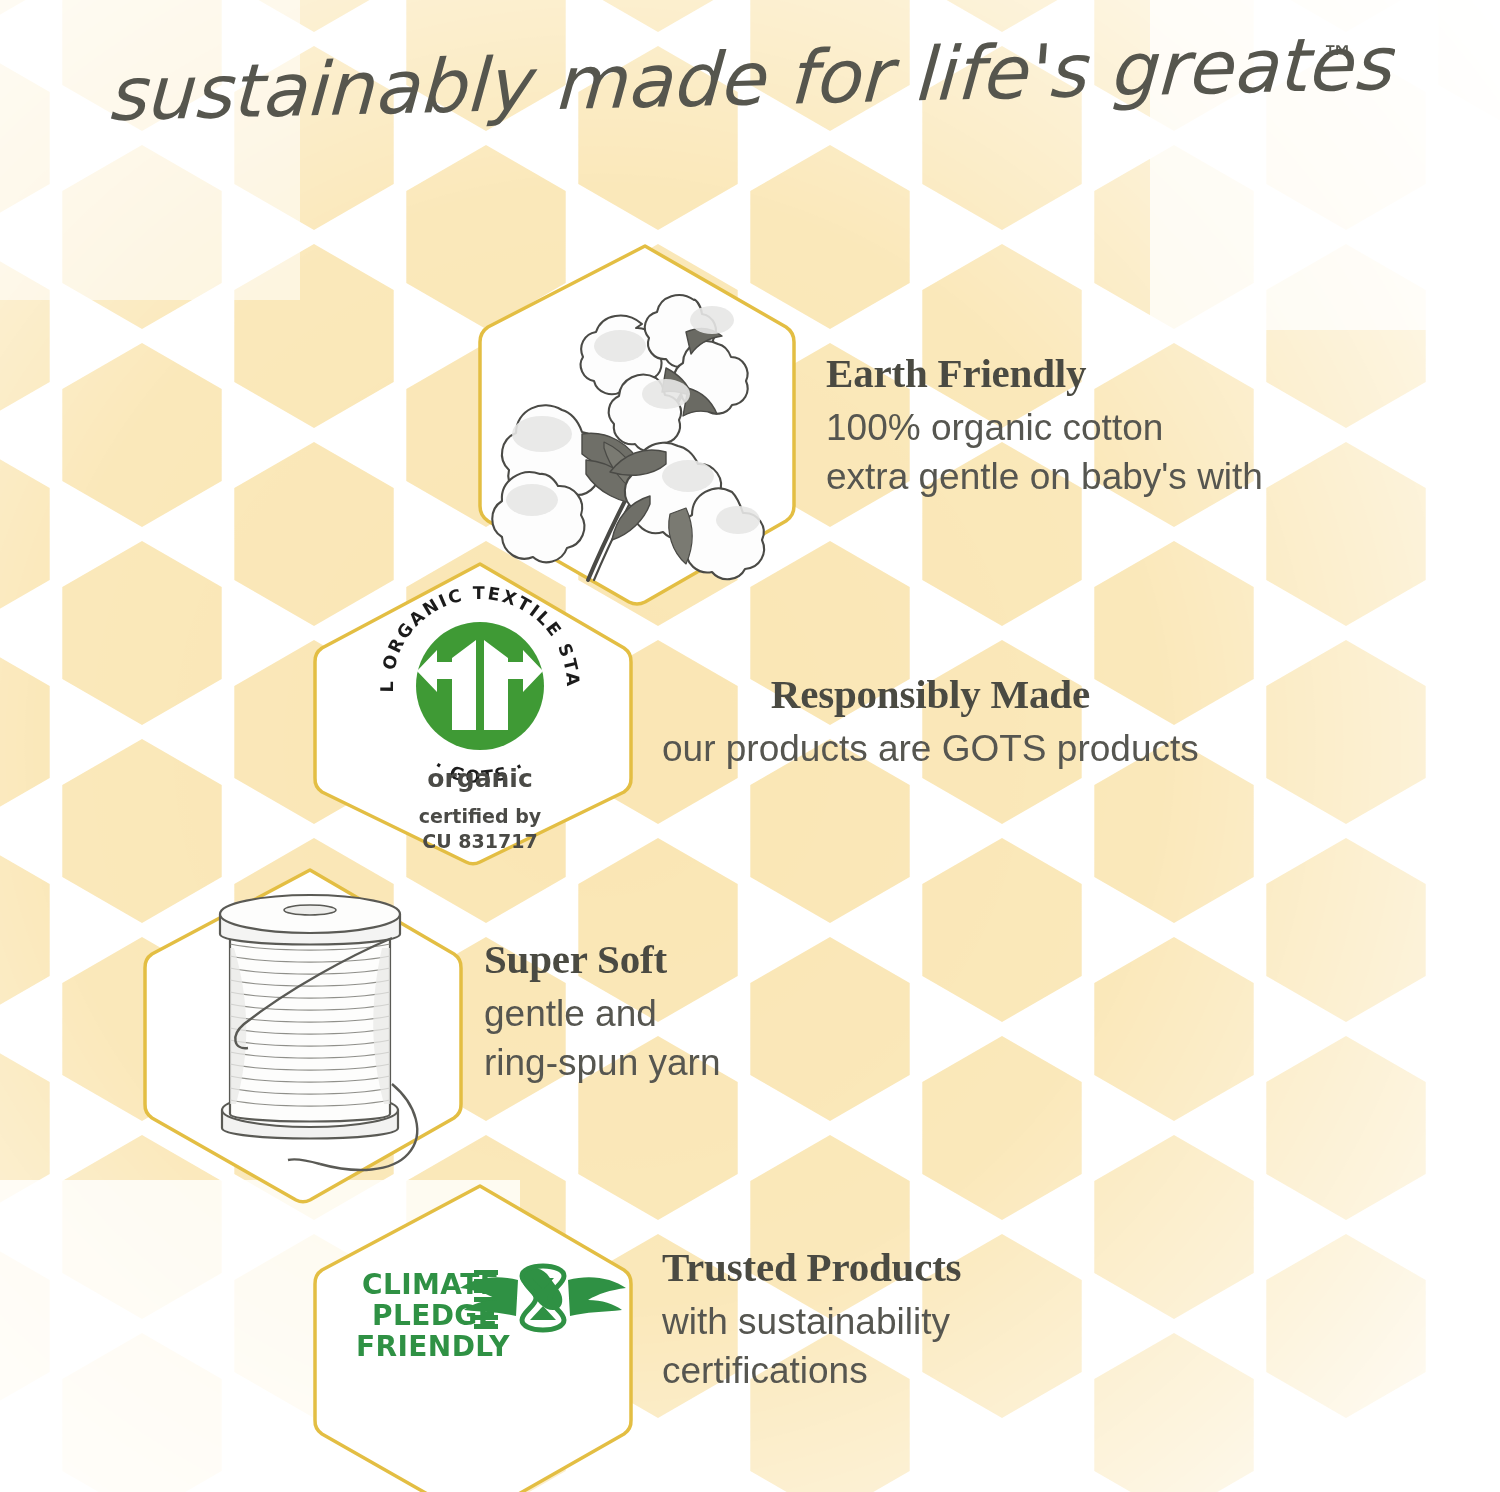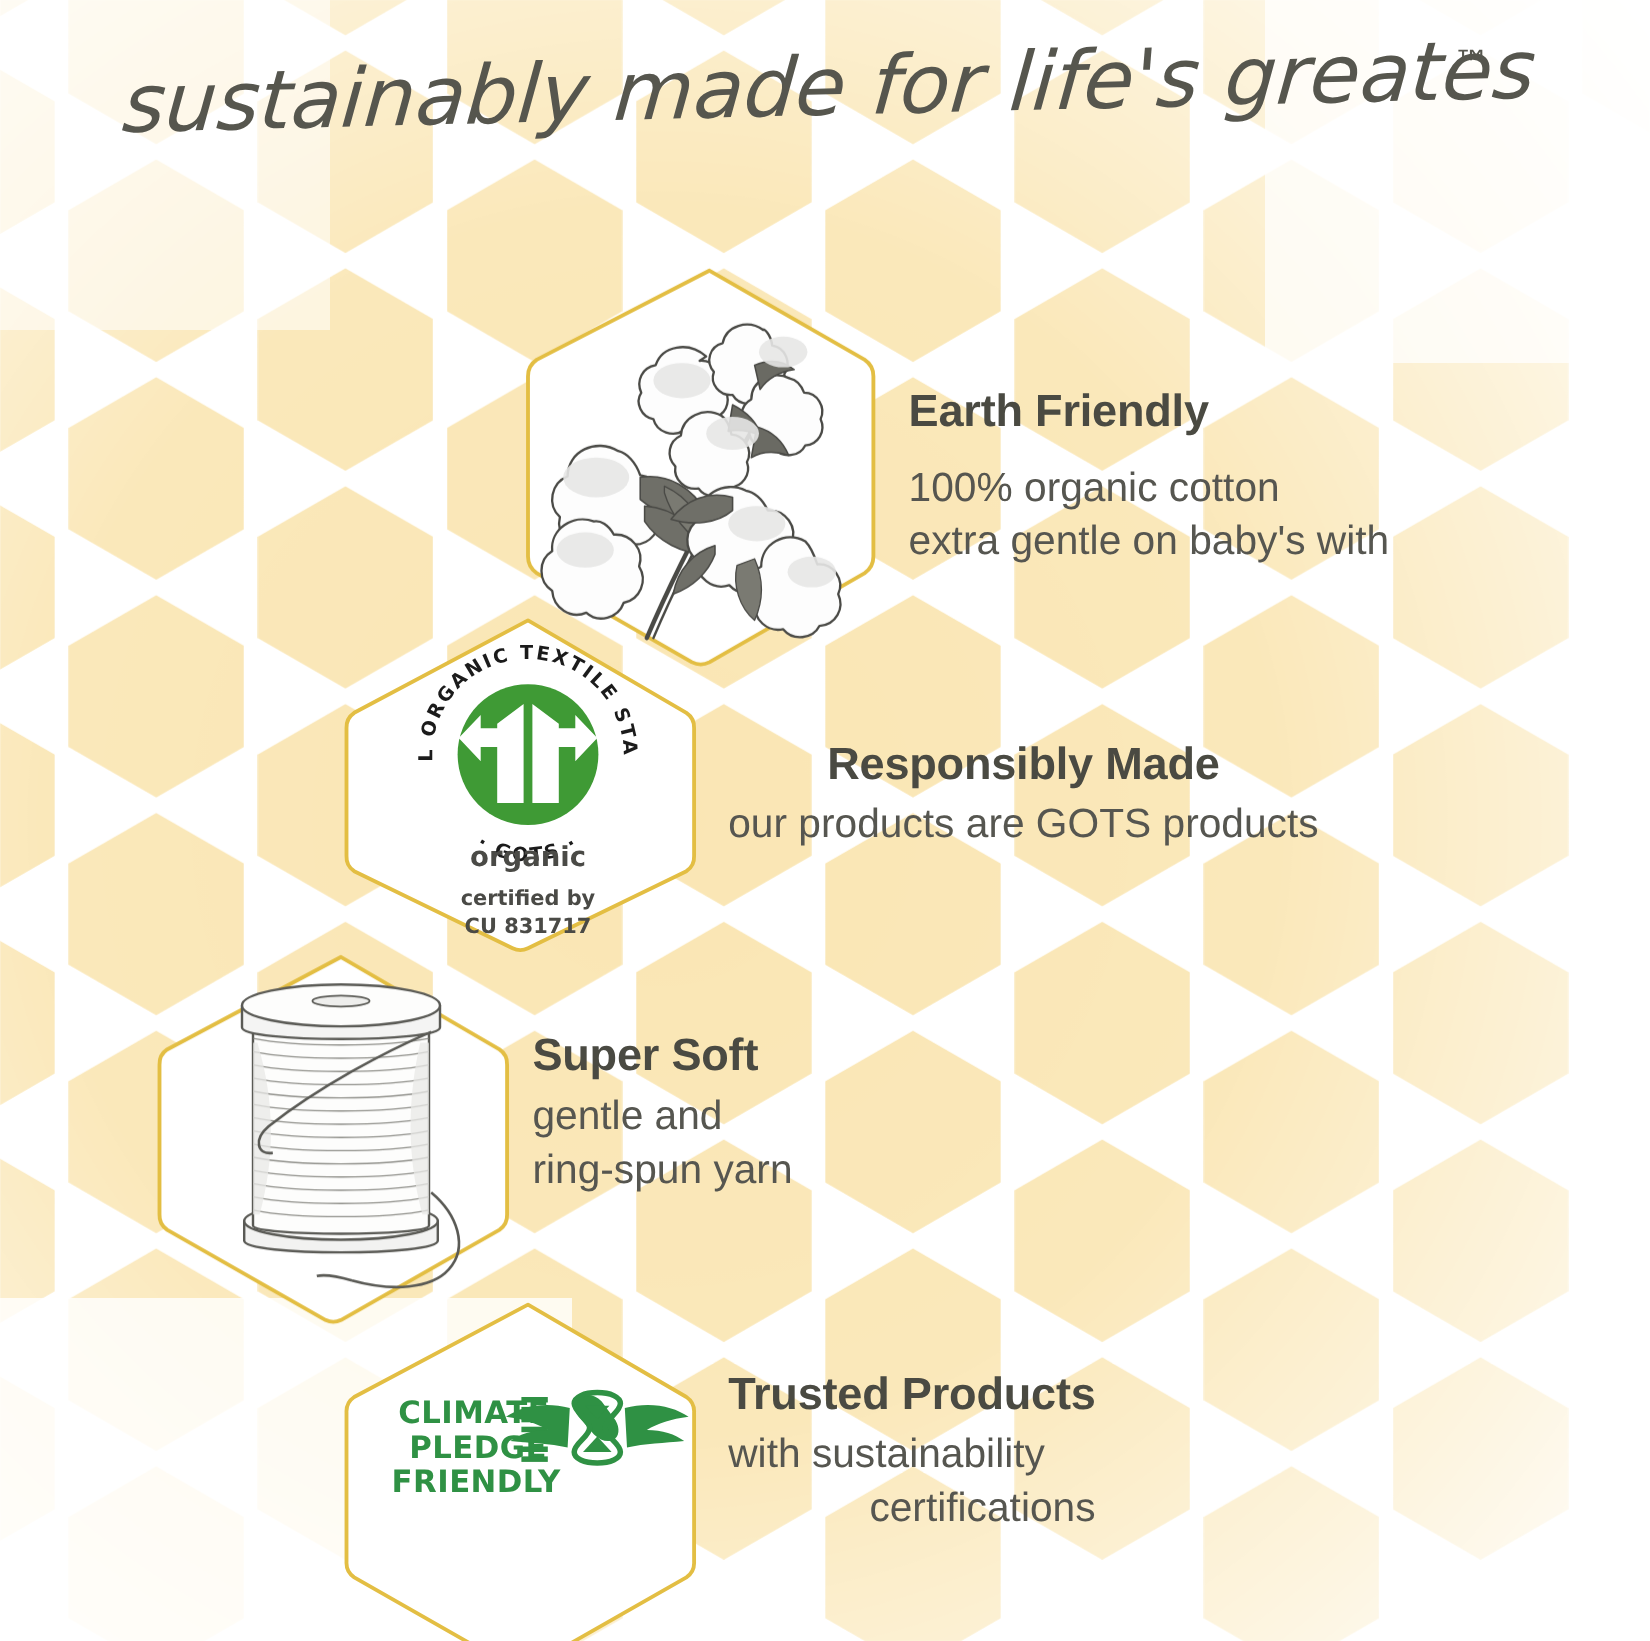--- a/index.html
+++ b/index.html
@@ -21,21 +21,21 @@
   }
   #headline svg{display:block;margin:0 auto;}
 
   
   .hexcard{position:absolute;}
   .hexcard svg{display:block;overflow:visible;}
 
   
   .txtblock{position:absolute;}
   .t-title{
-    font-family:Liberation Sans, sans-serif;
+    font-family:Liberation Serif, serif;
     font-weight:700;
     color:#4a4a42;
     letter-spacing:-0.2px;
     line-height:1.06;
     white-space:nowrap;
   }
   .t-line{
     font-family:"Liberation Sans",sans-serif;
     font-weight:400;
     color:#565650;
@@ -203,21 +203,21 @@
           <ellipse cx="62" cy="272" rx="26" ry="16"></ellipse>
           <ellipse cx="218" cy="248" rx="26" ry="16"></ellipse>
           <ellipse cx="268" cy="292" rx="22" ry="14"></ellipse>
         </g>
       </g>
     </svg>
   </div>
 
   <div class="txtblock" style="left:826px;top:352px;">
     <div class="t-title" style="font-size:41px;">Earth Friendly</div>
-    <div class="t-line" style="font-size:37px;margin-top:24px;">100% organic cotton</div>
+    <div class="t-line" style="font-size:37px;margin-top:9px;">100% organic cotton</div>
     <div class="t-line" style="font-size:37px;">extra gentle on baby's with</div>
   </div>
 
   <div class="hexcard" style="left:300px;top:548px;">
     <svg width="360" height="330" viewBox="0 0 360 330" xmlns="http://www.w3.org/2000/svg">
       <path d="M180 16 L324 100 A16 16 0 0 1 331 114 L331 230 A16 16 0 0 1 324 244 L180 314 A16 16 0 0 1 166 314 L22 244 A16 16 0 0 1 15 230 L15 114 A16 16 0 0 1 22 100 Z" fill="#ffffff" stroke="#E3BE43" stroke-width="3.5" stroke-linejoin="round"></path>
 
       <g>
         <defs>
           <path id="gotsArcTop" d="M 93 138 A 87 87 0 0 1 267 138"></path>
@@ -334,16 +334,16 @@
 
           <path d="M268 110 C290 104 312 108 326 118 C310 120 298 124 288 130 C302 130 314 134 322 140 C304 142 286 142 270 146" fill="#2F9144" stroke="none"></path>
         </g>
       </g>
     </svg>
   </div>
 
   <div class="txtblock" style="left:662px;top:1246px;">
     <div class="t-title" style="font-size:41px;">Trusted Products</div>
     <div class="t-line" style="font-size:37px;margin-top:9px;">with sustainability</div>
-    <div class="t-line" style="font-size:37px;text-align:right;">certifications</div>
+    <div class="t-line" style="font-size:37px;">certifications</div>
   </div>
 
 </div>
 
 </body></html>

